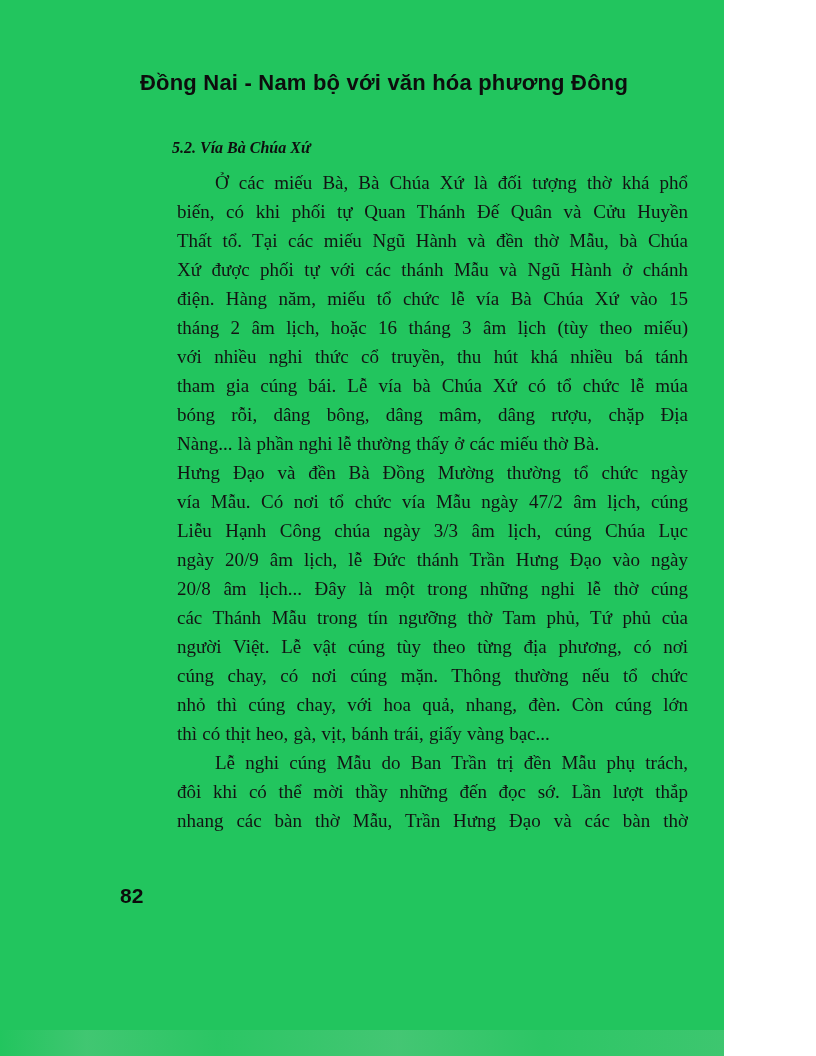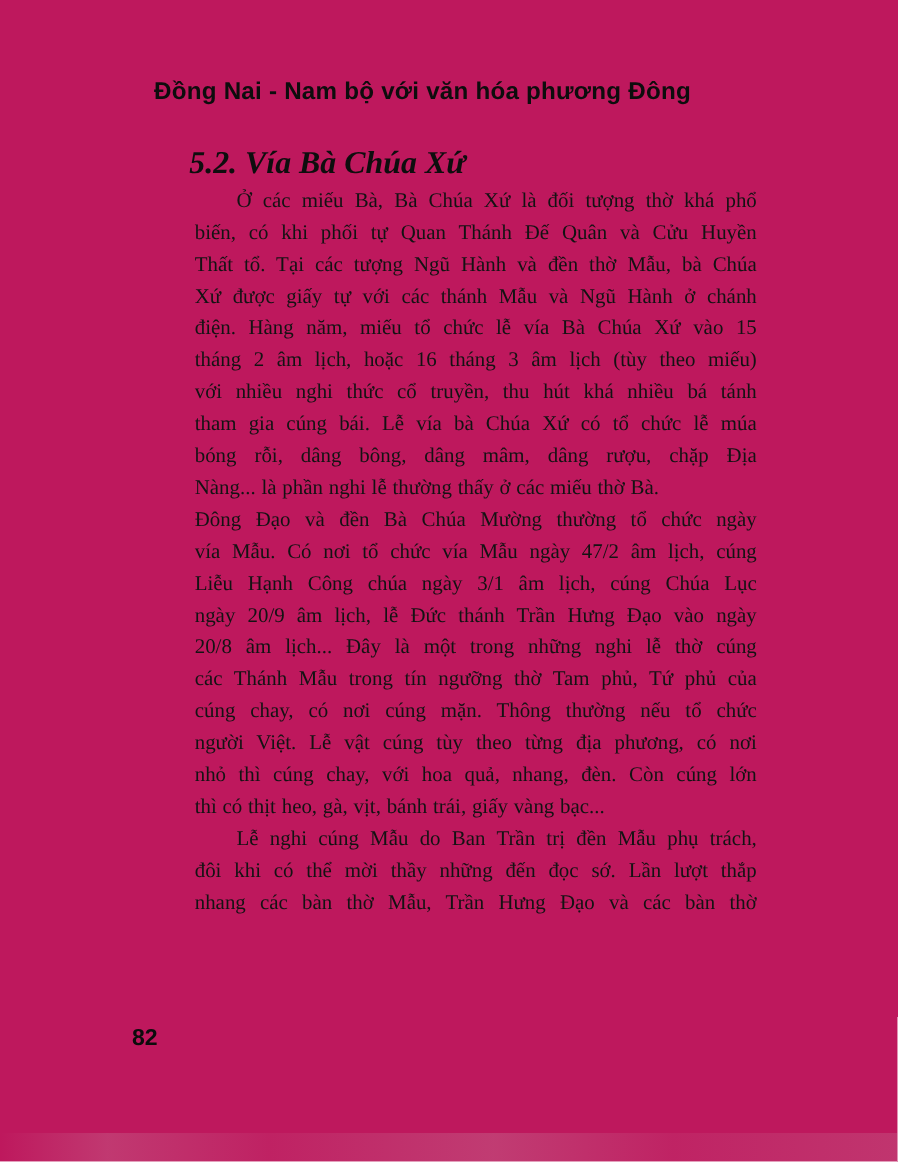--- a/index.html
+++ b/index.html
@@ -2,23 +2,23 @@
 <html><head>
 <meta charset="utf-8">
 <style>
   html, body {
     margin: 0;
     padding: 0;
     background: #ffffff;
   }
   .page {
     position: relative;
-    width: 816px;
+    width: 724px;
     height: 1056px;
-    background: #be185d;
+    background: #22c55e;
     overflow: hidden;
     font-family: "Liberation Serif", "DejaVu Serif", serif;
     color: #141414;
   }
   .running-header {
     position: absolute;
     left: 140px;
     top: 70px;
     width: 560px;
     font-family: "Liberation Sans", "DejaVu Sans", sans-serif;
@@ -31,21 +31,21 @@
   .text-block {
     position: absolute;
     left: 134px;
     top: 132px;
     width: 554px;
   }
   .section-heading {
     font-family: "Liberation Serif", "DejaVu Serif", serif;
     font-weight: bold;
     font-style: italic;
-    font-size: 29px;
+    font-size: 16px;
     height: 28px;
     line-height: 28px;
     padding-left: 38px;
     margin: 2px 0 6px 0;
     color: #0e0e0e;
     white-space: nowrap;
   }
   .section-heading.second {
     margin-top: 8px;
     margin-bottom: 4px;
@@ -66,21 +66,21 @@
   }
   .line.first {
     padding-left: 38px;
   }
   .line.endline {
     text-align-last: left;
   }
   .page-number {
     position: absolute;
     left: 120px;
-    top: 932px;
+    top: 884px;
     font-family: "Liberation Sans", "DejaVu Sans", sans-serif;
     font-weight: bold;
     font-size: 21px;
     color: #0c0c0c;
   }
   .scan-noise {
     position: absolute;
     left: 0;
     bottom: 0;
     width: 100%;
@@ -98,38 +98,38 @@
 <body>
 
 <div class="page">
   <div class="running-header">Đồng Nai - Nam bộ với văn hóa phương Đông</div>
 
   <div class="text-block" id="text-block">
       <div class="section-heading">5.2. Vía Bà Chúa Xứ</div>
       <div class="paragraph">
         <div class="line first">Ở các miếu Bà, Bà Chúa Xứ là đối tượng thờ khá phổ</div>
         <div class="line">biến, có khi phối tự Quan Thánh Đế Quân và Cửu Huyền</div>
-        <div class="line">Thất tổ. Tại các tượng Ngũ Hành và đền thờ Mẫu, bà Chúa</div>
-        <div class="line">Xứ được giấy tự với các thánh Mẫu và Ngũ Hành ở chánh</div>
+        <div class="line">Thất tổ. Tại các miếu Ngũ Hành và đền thờ Mẫu, bà Chúa</div>
+        <div class="line">Xứ được phối tự với các thánh Mẫu và Ngũ Hành ở chánh</div>
         <div class="line">điện. Hàng năm, miếu tổ chức lễ vía Bà Chúa Xứ vào 15</div>
         <div class="line">tháng 2 âm lịch, hoặc 16 tháng 3 âm lịch (tùy theo miếu)</div>
         <div class="line">với nhiều nghi thức cổ truyền, thu hút khá nhiều bá tánh</div>
         <div class="line">tham gia cúng bái. Lễ vía bà Chúa Xứ có tổ chức lễ múa</div>
         <div class="line">bóng rỗi, dâng bông, dâng mâm, dâng rượu, chặp Địa</div>
         <div class="line endline">Nàng... là phần nghi lễ thường thấy ở các miếu thờ Bà.</div>
       </div>
       <div class="paragraph">
-        <div class="line">Đông Đạo và đền Bà Chúa Mường thường tổ chức ngày</div>
+        <div class="line">Hưng Đạo và đền Bà Đồng Mường thường tổ chức ngày</div>
         <div class="line">vía Mẫu. Có nơi tổ chức vía Mẫu ngày 47/2 âm lịch, cúng</div>
-        <div class="line">Liễu Hạnh Công chúa ngày 3/1 âm lịch, cúng Chúa Lục</div>
+        <div class="line">Liễu Hạnh Công chúa ngày 3/3 âm lịch, cúng Chúa Lục</div>
         <div class="line">ngày 20/9 âm lịch, lễ Đức thánh Trần Hưng Đạo vào ngày</div>
         <div class="line">20/8 âm lịch... Đây là một trong những nghi lễ thờ cúng</div>
         <div class="line">các Thánh Mẫu trong tín ngưỡng thờ Tam phủ, Tứ phủ của</div>
+        <div class="line">người Việt. Lễ vật cúng tùy theo từng địa phương, có nơi</div>
         <div class="line">cúng chay, có nơi cúng mặn. Thông thường nếu tổ chức</div>
-        <div class="line">người Việt. Lễ vật cúng tùy theo từng địa phương, có nơi</div>
         <div class="line">nhỏ thì cúng chay, với hoa quả, nhang, đèn. Còn cúng lớn</div>
         <div class="line endline">thì có thịt heo, gà, vịt, bánh trái, giấy vàng bạc...</div>
       </div>
       <div class="paragraph">
         <div class="line first">Lễ nghi cúng Mẫu do Ban Trần trị đền Mẫu phụ trách,</div>
         <div class="line">đôi khi có thể mời thầy những đến đọc sớ. Lần lượt thắp</div>
         <div class="line">nhang các bàn thờ Mẫu, Trần Hưng Đạo và các bàn thờ</div>
       </div>
     </div>
 

